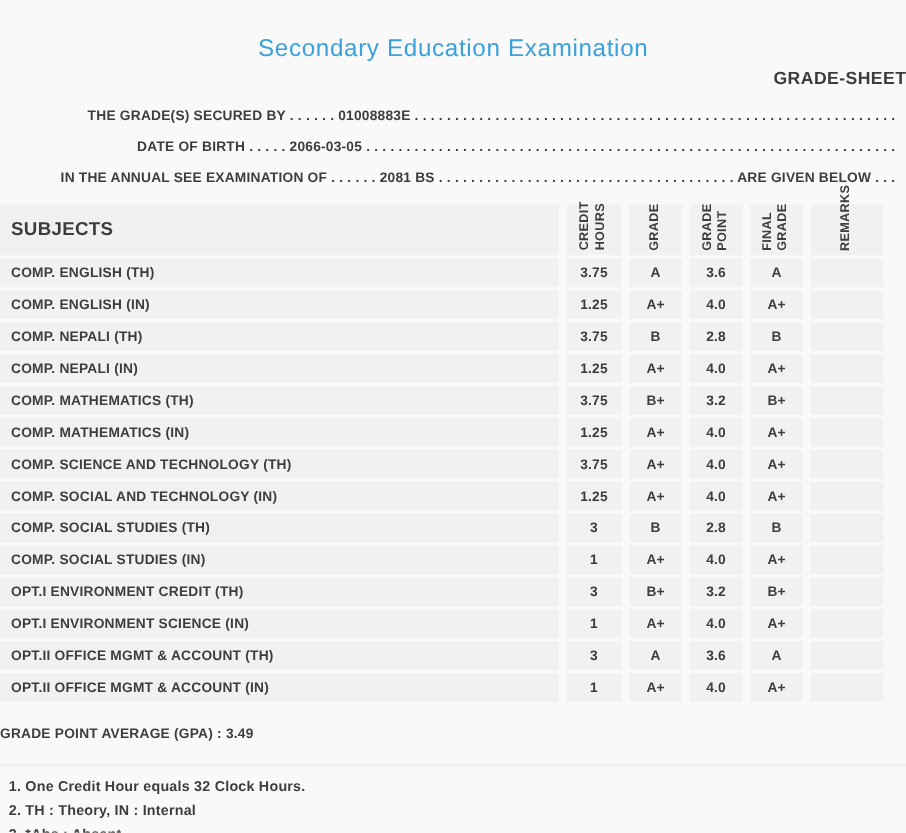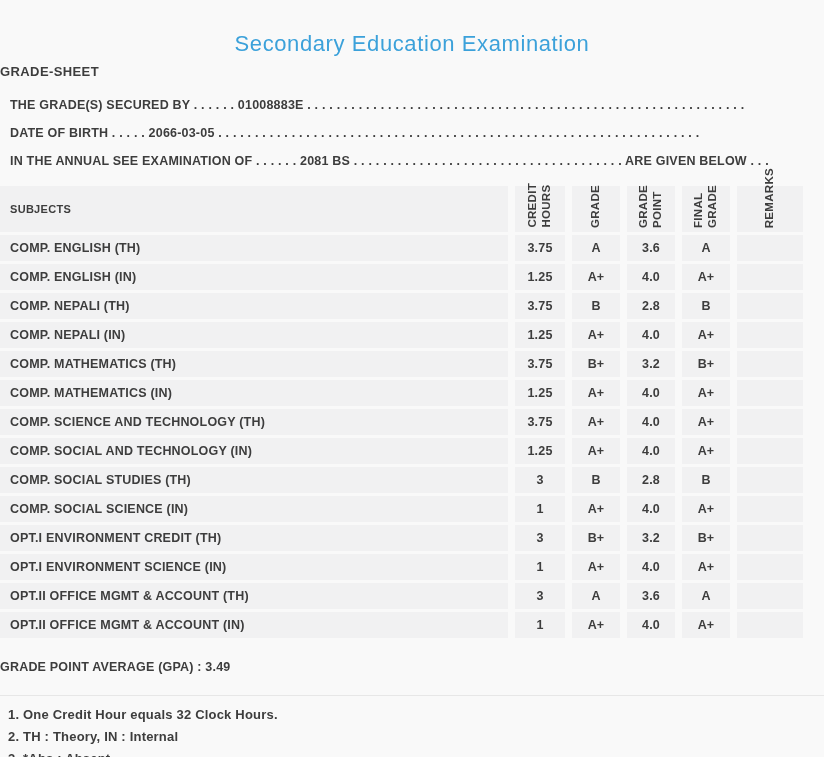--- a/index.html
+++ b/index.html
@@ -16,28 +16,28 @@
     padding-top: 31px;
     text-align: center;
     font-size: 22px;
     font-weight: 400;
     letter-spacing: 0.6px;
     color: #3ba1da;
     line-height: 25px;
   }
   .subtitle {
     margin-top: 8px;
-    text-align: left;
-    font-size: 13px;
+    text-align: right;
+    font-size: 16px;
     font-weight: 700;
     letter-spacing: 0.4px;
     line-height: 15px;
   }
 
-  .info-lines { margin: 12px 10px 0 10px; }
+  .info-lines { margin: 12px 10px 0 10px; text-align: right; }
   .info-line {
     font-size: 12.5px;
     font-weight: 700;
     letter-spacing: 0.2px;
     line-height: 28px;
     white-space: nowrap;
     overflow: hidden;
   }
 
   .grid {
@@ -55,21 +55,21 @@
   .vtext {
     writing-mode: vertical-rl;
     transform: rotate(180deg);
     font-size: 11.5px;
     font-weight: 700;
     letter-spacing: 0.3px;
     line-height: 1.2;
     white-space: pre-line;
     text-align: left;
   }
-  .hlabel { font-size: 11px; font-weight: 700; letter-spacing: 0.3px; }
+  .hlabel { font-size: 17px; font-weight: 700; letter-spacing: 0.3px; }
   .cell {
     height: 26px;
     display: flex;
     align-items: center;
     font-size: 12.5px;
     font-weight: 700;
     letter-spacing: 0.2px;
   }
   .cell.subject { padding-left: 10px; justify-content: flex-start; }
   .cell.val { justify-content: center; }
@@ -206,21 +206,21 @@
     <div class="row">
       <div class="cell subject">COMP. SOCIAL STUDIES (TH)</div>
       <div class="cell val">3</div>
       <div class="cell val">B</div>
       <div class="cell val">2.8</div>
       <div class="cell val">B</div>
       <div class="cell val"></div>
     </div>
 
     <div class="row">
-      <div class="cell subject">COMP. SOCIAL SCIENCE (IN)</div>
+      <div class="cell subject">COMP. SOCIAL STUDIES (IN)</div>
       <div class="cell val">1</div>
       <div class="cell val">A+</div>
       <div class="cell val">4.0</div>
       <div class="cell val">A+</div>
       <div class="cell val"></div>
     </div>
 
     <div class="row">
       <div class="cell subject">OPT.I ENVIRONMENT CREDIT (TH)</div>
       <div class="cell val">3</div>

